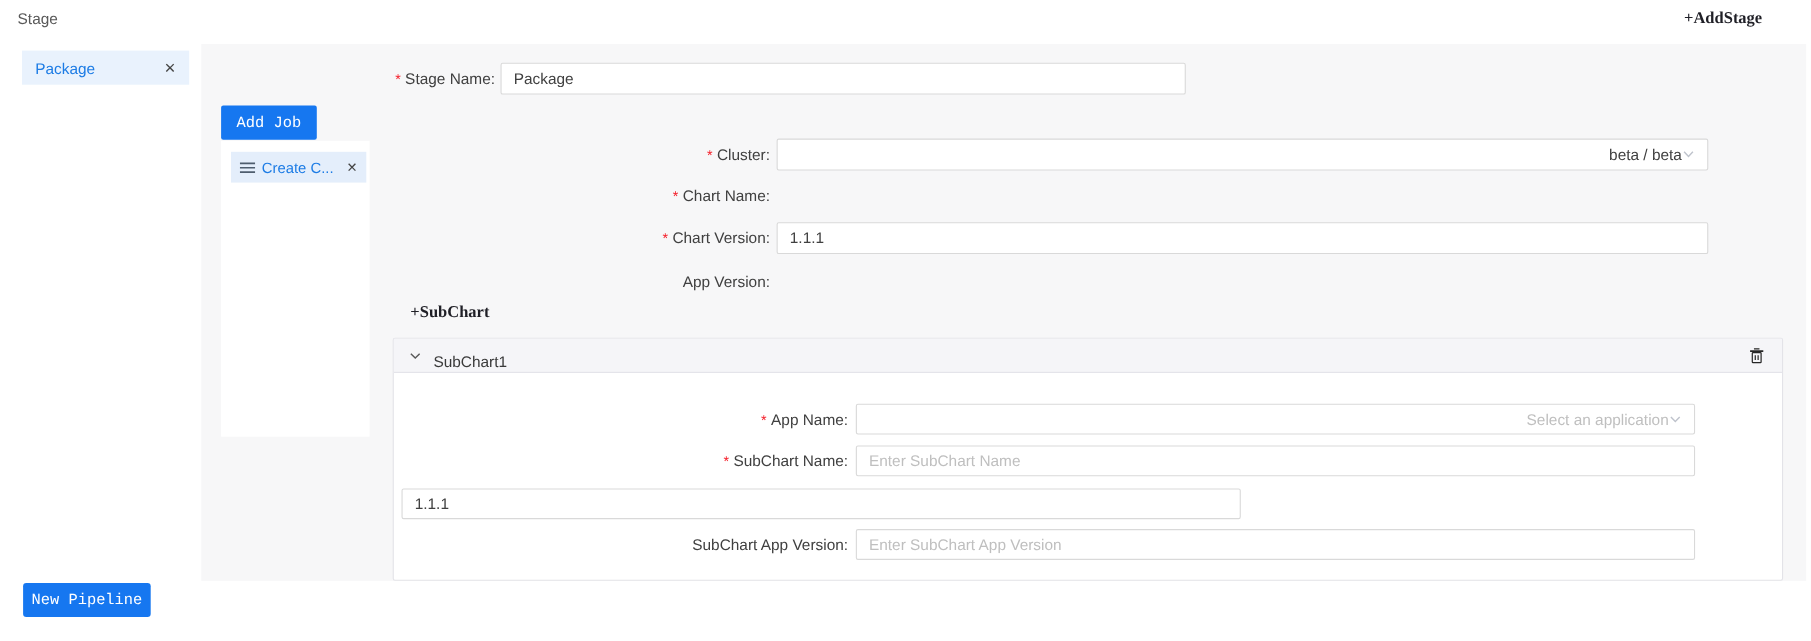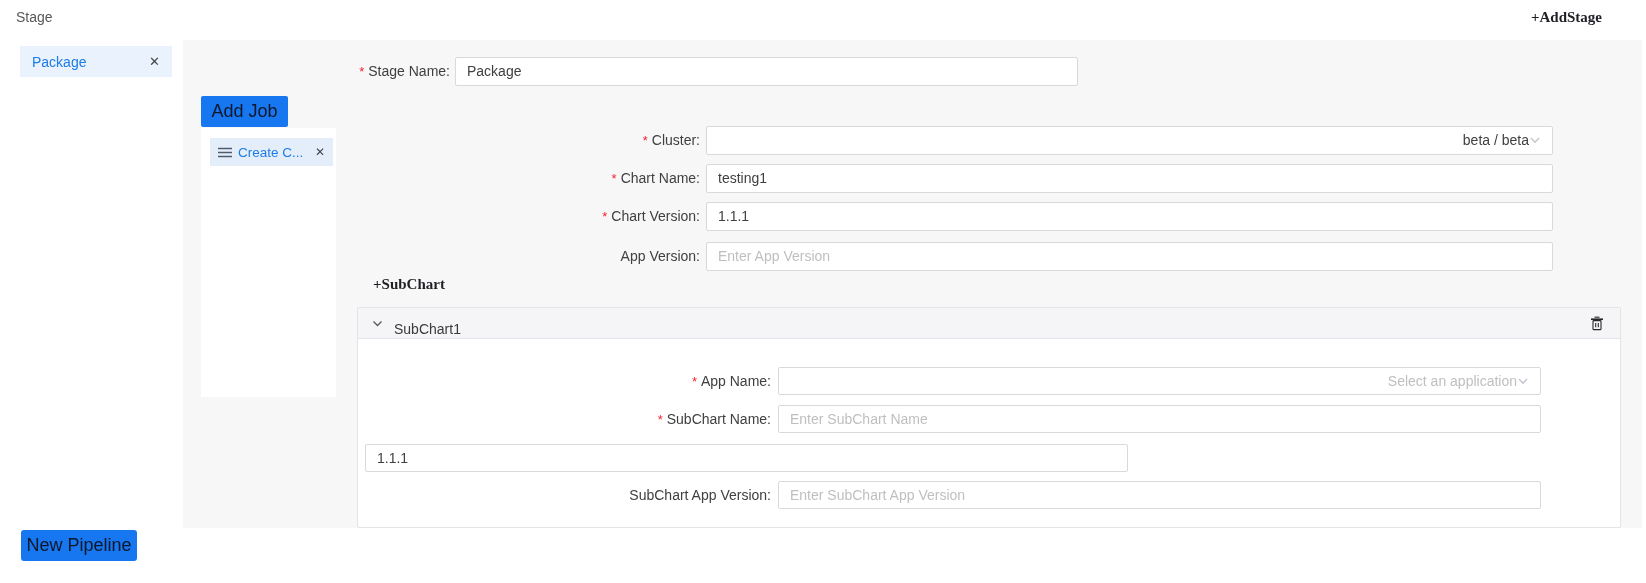--- a/index.html
+++ b/index.html
@@ -35,22 +35,22 @@
   .select { display: flex; align-items: center; justify-content: flex-end; cursor: pointer; }
   .sel-val { font-size: 14px; color: #404040; }
   .sel-val.is-placeholder { color: #bfbfbf; }
 
   
   .stage-name-row { top: 16px; left: 0; }
   .stage-name-row .flabel { width: 267px; }
   .stage-name-input { margin-left: 5px; width: 623px; }
 
   
-  .btn { background: #1677f0; color: #0f172a; border: none; font-size: 18px; cursor: pointer;
-         font-family: Liberation Sans, sans-serif; }
+  .btn { background: #1677f0; color: #ffffff; border: none; font-size: 14px; cursor: pointer;
+         font-family: Liberation Mono, monospace; }
   .add-job { position: absolute; left: 18px; top: 56px; width: 87px; height: 31px; border-radius: 2px; }
   .job-col { position: absolute; left: 18px; top: 88px; width: 135px; height: 269px; background: #fff; }
   .job-tab { position: absolute; left: 9px; top: 10px; width: 123px; height: 28px; background: #e4eefb;
              display: flex; align-items: center; padding: 0 8px; cursor: pointer; }
   .job-tab .burger { display: flex; margin-right: 6px; }
   .job-tab .job-tab-label { color: #1d7ce5; font-size: 13.5px; white-space: nowrap; overflow: hidden; flex: 1; }
   .job-tab .x-glyph { margin-left: 6px; font-size: 12px; }
 
   
   .jf-row .flabel { width: 517px; }
@@ -119,31 +119,29 @@
         <span style="display:flex;">
           <svg width="12" height="12" viewBox="0 0 12 12">
               <polyline points="2,4 6,8.2 10,4" fill="none" stroke="#bfc3cc" stroke-width="1.3"></polyline>
             </svg>
         </span>
       </div>
     </div>
 
     <div class="row jf-row jf-row-1">
       <div class="flabel"><span class="req">*</span><span>Chart Name:</span></div>
-      <input class="inp" value="testing1" style="">
     </div>
 
     <div class="row jf-row jf-row-2">
       <div class="flabel"><span class="req">*</span><span>Chart Version:</span></div>
       <input class="inp" value="1.1.1" style="">
     </div>
 
     <div class="row jf-row jf-row-3">
       <div class="flabel"><span>App Version:</span></div>
-      <input class="inp" placeholder="Enter App Version" style="">
     </div>
 
     <div class="add-subchart">+SubChart</div>
 
     <div class="subchart">
       <div class="subchart-header">
         <span class="collapse-chev">
           <svg width="11" height="11" viewBox="0 0 11 11">
               <polyline points="1.5,3.5 5.5,7.5 9.5,3.5" fill="none" stroke="#595959" stroke-width="1.3"></polyline>
             </svg>

